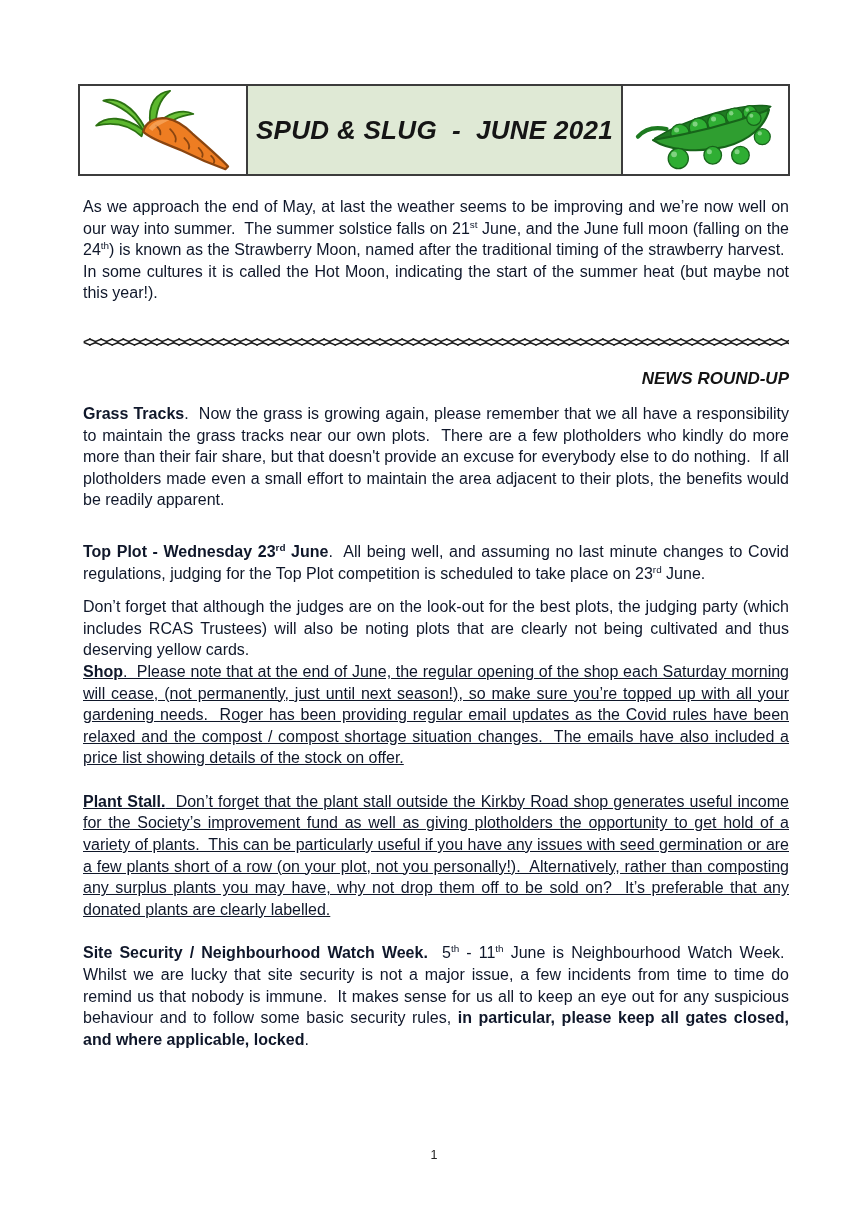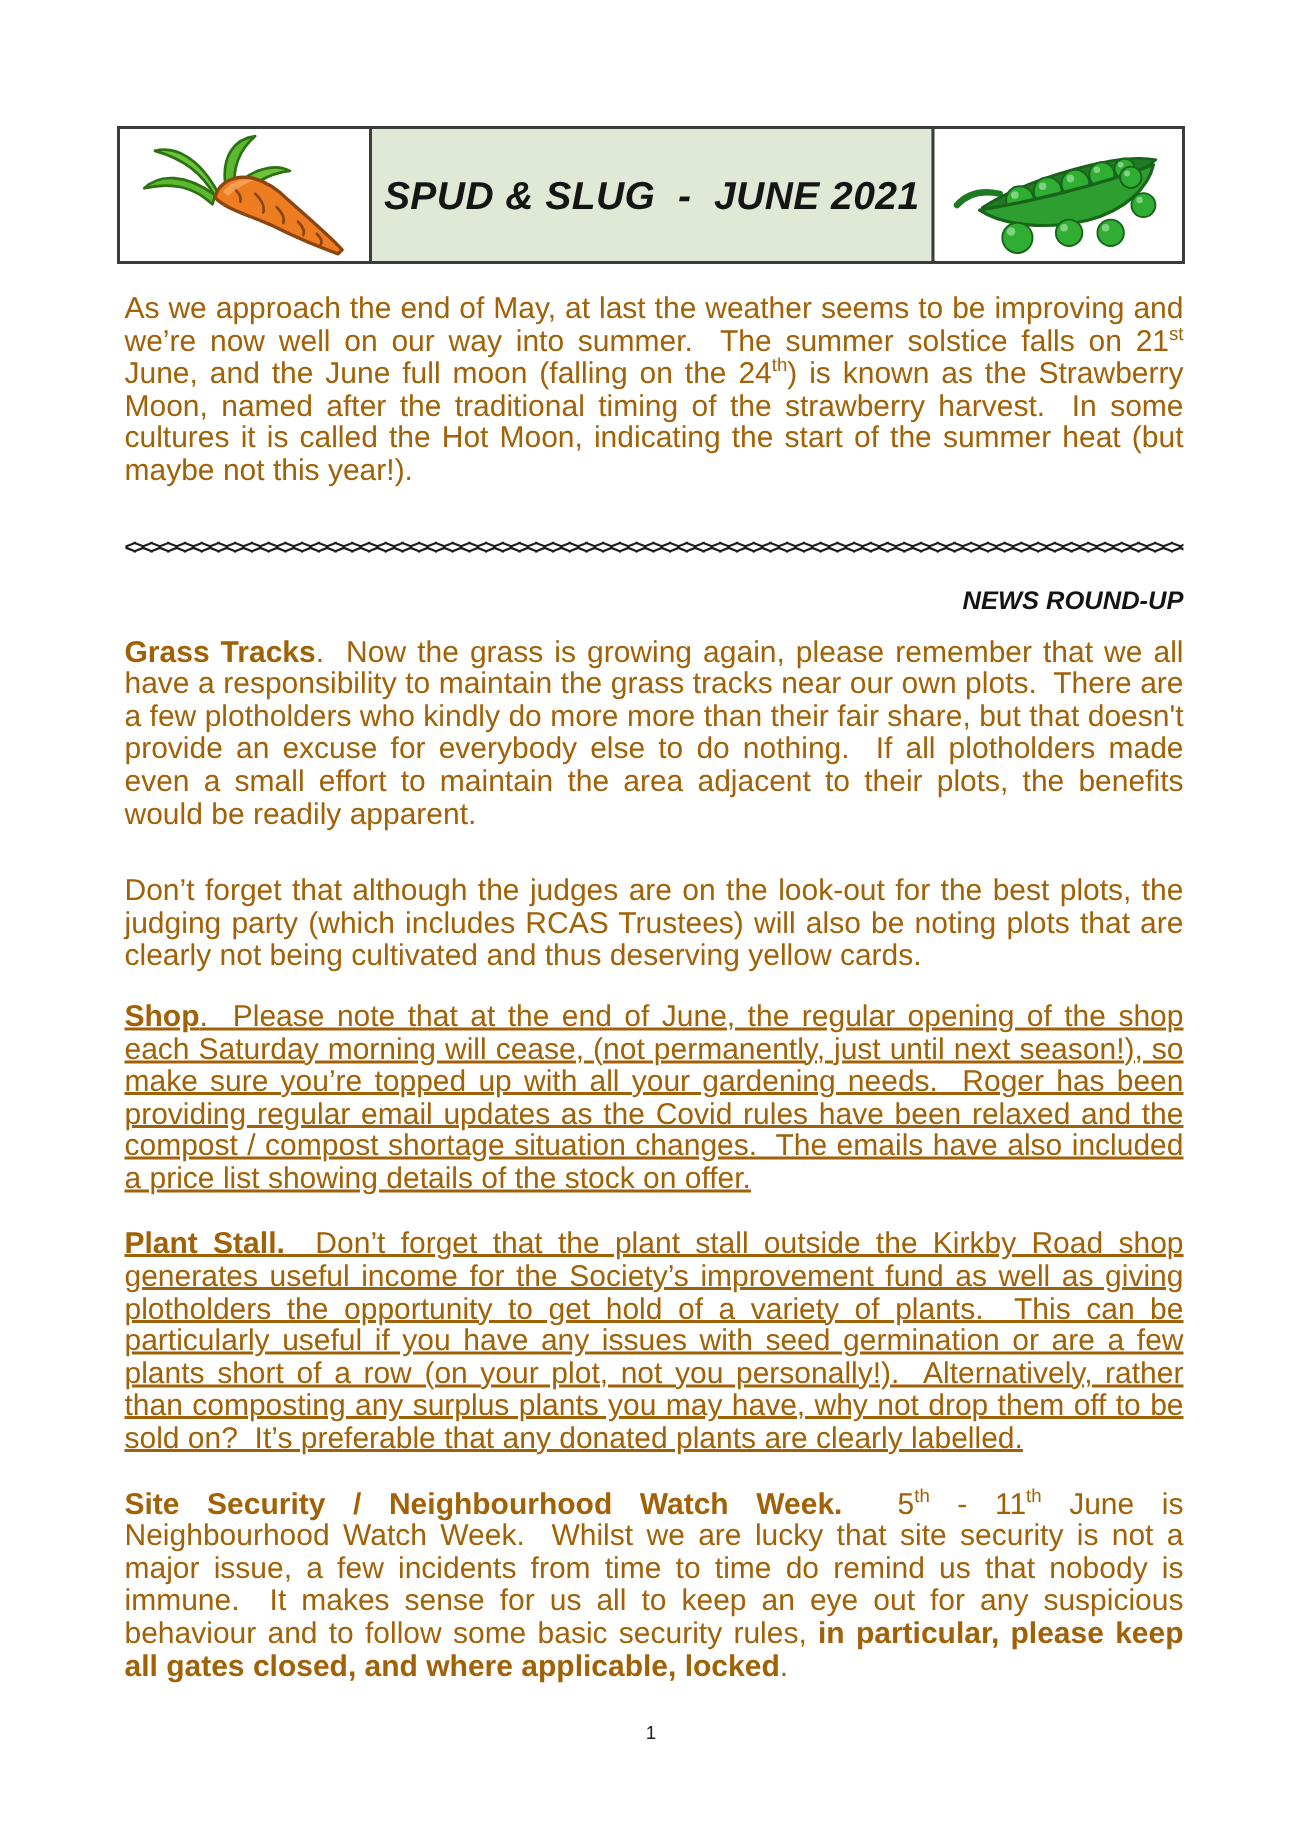--- a/index.html
+++ b/index.html
@@ -25,29 +25,29 @@
   .hcell-title { flex:1; background:#dfe9d5; }
   .hcell-right { width:167px; background:#ffffff; }
   .title {
     font-weight:bold; font-style:italic;
     font-size:26px; letter-spacing:0.3px;
     color:#151515; white-space:pre;
   }
   
   .content { position:absolute; top:196px; left:83px; width:706px; }
   .para {
-    font-size:20px; line-height:21.6px;
-    text-align:justify; color:#a16207;
+    font-size:16px; line-height:21.6px;
+    text-align:justify; color:#0f172a;
   }
   .para b { font-weight:bold; }
   sup { font-size:62%; vertical-align:super; line-height:0; }
   .m30 { margin-bottom:30px; }
   .m26 { margin-bottom:26px; }
   .m22 { margin-bottom:22px;text-decoration:underline; }
-  .m19 { margin-bottom:19px; }
+  .m19 { }
   .m14 { margin-bottom:14px; }
   .m12 { margin-bottom:12px; }
   .divider {
     font-size:14px; font-weight:bold; letter-spacing:-2.6px;
     white-space:nowrap; overflow:hidden; height:21px; color:#1b1b1b;
   }
   .news-heading {
     text-align:right; font-weight:bold; font-style:italic;
     font-size:17px; color:#141414;
   }
@@ -129,20 +129,21 @@
   </div>
 
   <div class="content">
     <p class="para m30">As we approach the end of May, at last the weather seems to be improving and we’re now well on our way into summer.&nbsp; The summer solstice falls on 21<sup>st</sup> June, and the June full moon (falling on the 24<sup>th</sup>) is known as the Strawberry Moon, named after the traditional timing of the strawberry harvest.&nbsp; In some cultures it is called the Hot Moon, indicating the start of the summer heat (but maybe not this year!).</p>
 
     <div class="divider m14">&lt;&gt;&lt;&gt;&lt;&gt;&lt;&gt;&lt;&gt;&lt;&gt;&lt;&gt;&lt;&gt;&lt;&gt;&lt;&gt;&lt;&gt;&lt;&gt;&lt;&gt;&lt;&gt;&lt;&gt;&lt;&gt;&lt;&gt;&lt;&gt;&lt;&gt;&lt;&gt;&lt;&gt;&lt;&gt;&lt;&gt;&lt;&gt;&lt;&gt;&lt;&gt;&lt;&gt;&lt;&gt;&lt;&gt;&lt;&gt;&lt;&gt;&lt;&gt;&lt;&gt;&lt;&gt;&lt;&gt;&lt;&gt;&lt;&gt;&lt;&gt;&lt;&gt;&lt;&gt;&lt;&gt;&lt;&gt;&lt;&gt;&lt;&gt;&lt;&gt;&lt;&gt;&lt;&gt;&lt;&gt;&lt;&gt;&lt;&gt;&lt;&gt;&lt;&gt;&lt;&gt;&lt;&gt;&lt;&gt;&lt;&gt;&lt;&gt;&lt;&gt;&lt;&gt;&lt;&gt;&lt;&gt;&lt;&gt;&lt;&gt;&lt;&gt;</div>
 
     <h2 class="news-heading m14">NEWS ROUND-UP</h2>
 
     <p class="para m30"><b>Grass Tracks</b>.&nbsp; Now the grass is growing again, please remember that we all have a responsibility to maintain the grass tracks near our own plots.&nbsp; There are a few plotholders who kindly do more more than their fair share, but that doesn't provide an excuse for everybody else to do nothing.&nbsp; If all plotholders made even a small effort to maintain the area adjacent to their plots, the benefits would be readily apparent.</p>
+    <p class="para m12"><b>Top Plot - Wednesday 23</b><b><sup>rd</sup></b><b> June</b>.&nbsp;  All being well, and assuming no last minute changes to Covid regulations, judging for the Top Plot competition is scheduled to take place on 23<sup>rd</sup> June.</p>
     <p class="para m19">Don’t forget that although the judges are on the look-out for the best plots, the judging party (which includes RCAS Trustees) will also be noting plots that are clearly not being cultivated and thus deserving yellow cards.</p>
     <p class="para m22"><b>Shop</b>.&nbsp; Please note that at the end of June, the regular opening of the shop each Saturday morning will cease, (not permanently, just until next season!), so make sure you’re topped up with all your gardening needs.&nbsp; Roger has been providing regular email updates as the Covid rules have been relaxed and the compost / compost shortage situation changes.&nbsp; The emails have also included a price list showing details of the stock on offer.</p>
     <p class="para m22"><b>Plant Stall.</b>&nbsp; Don’t forget that the plant stall outside the Kirkby Road shop generates useful income for the Society’s improvement fund as well as giving plotholders the opportunity to get hold of a variety of plants.&nbsp; This can be particularly useful if you have any issues with seed germination or are a few plants short of a row (on your plot, not you personally!).&nbsp; Alternatively, rather than composting any surplus plants you may have, why not drop them off to be sold on?&nbsp; It’s preferable that any donated plants are clearly labelled.</p>
     <p class="para"><b>Site Security / Neighbourhood Watch Week.</b>&nbsp; 5<sup>th</sup> - 11<sup>th</sup> June is Neighbourhood Watch Week.&nbsp; Whilst we are lucky that site security is not a major issue, a few incidents from time to time do remind us that nobody is immune.&nbsp; It makes sense for us all to keep an eye out for any suspicious behaviour and to follow some basic security rules, <b>in particular, please keep all gates closed, and where applicable, locked</b>.</p>
   </div>
 
   <div class="page-num">1</div>
 </div>
 
 </body></html>

